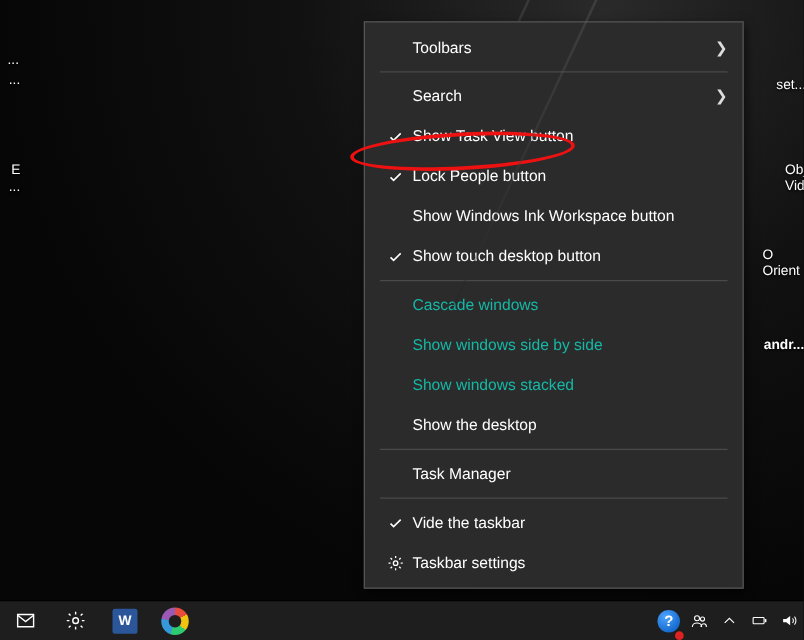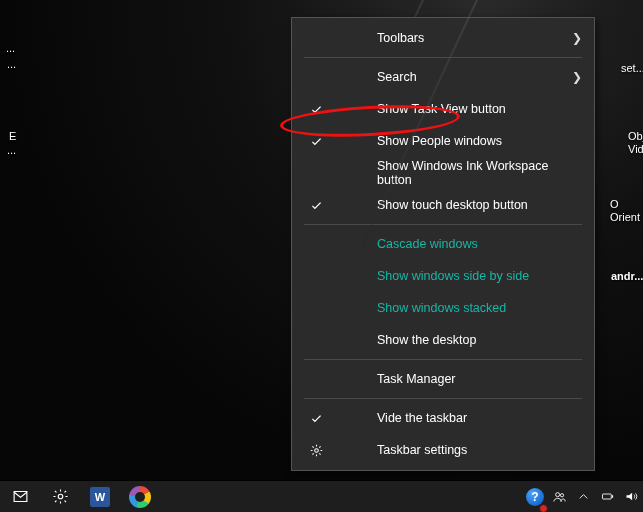--- a/index.html
+++ b/index.html
@@ -33,21 +33,21 @@
     background:#2b2b2b; color:#fff; font-size:12.5px;
     border:1px solid #555; box-shadow:2px 3px 8px rgba(0,0,0,.6);
     padding:4px 0;
   }
   .mi {
     display:flex; align-items:center; height:32px;
     padding:0 12px 0 14px; position:relative; cursor:default;
   }
   .mi.dis { color:#14b8a6; pointer-events:none; }
   .mi .ico { width:20px; display:flex; justify-content:center; align-items:center; margin-right:4px; }
-  .mi .lbl { flex:1;margin-left:47px; }
+  .mi .lbl { flex:1; }
   .mi .chev { font-size:12px; color:#ddd; }
   .sep { height:1px; background:#4a4a4a; margin:3px 12px; }
   .check svg, .gear svg { width:13px; height:13px; }
 
   
   .callout {
     position:absolute; border:3px solid #e11; border-radius:50%;
     left:280px; top:106px; width:180px; height:30px;
     transform:rotate(-3deg); pointer-events:none;
   }
@@ -134,21 +134,21 @@
           </svg>
         </span>
         <span class="lbl">Show Task View button</span>
       </div>
       <div class="mi">
         <span class="ico check">
           <svg viewBox="0 0 16 16">
             <path d="M3 8.5l3 3 7-7" fill="none" stroke="#fff" stroke-width="1.6"></path>
           </svg>
         </span>
-        <span class="lbl">Show People windows</span>
+        <span class="lbl">Lock People button</span>
       </div>
       <div class="mi">
         <span class="ico "></span>
         <span class="lbl">Show Windows Ink Workspace button</span>
       </div>
       <div class="mi">
         <span class="ico check">
           <svg viewBox="0 0 16 16">
             <path d="M3 8.5l3 3 7-7" fill="none" stroke="#fff" stroke-width="1.6"></path>
           </svg>

